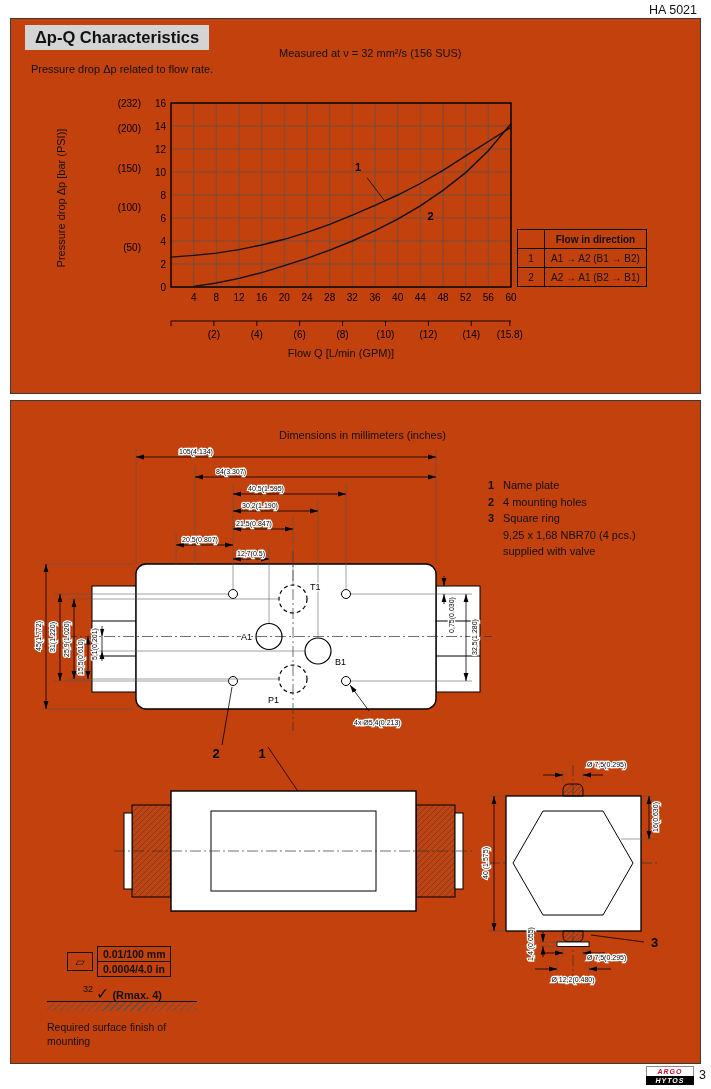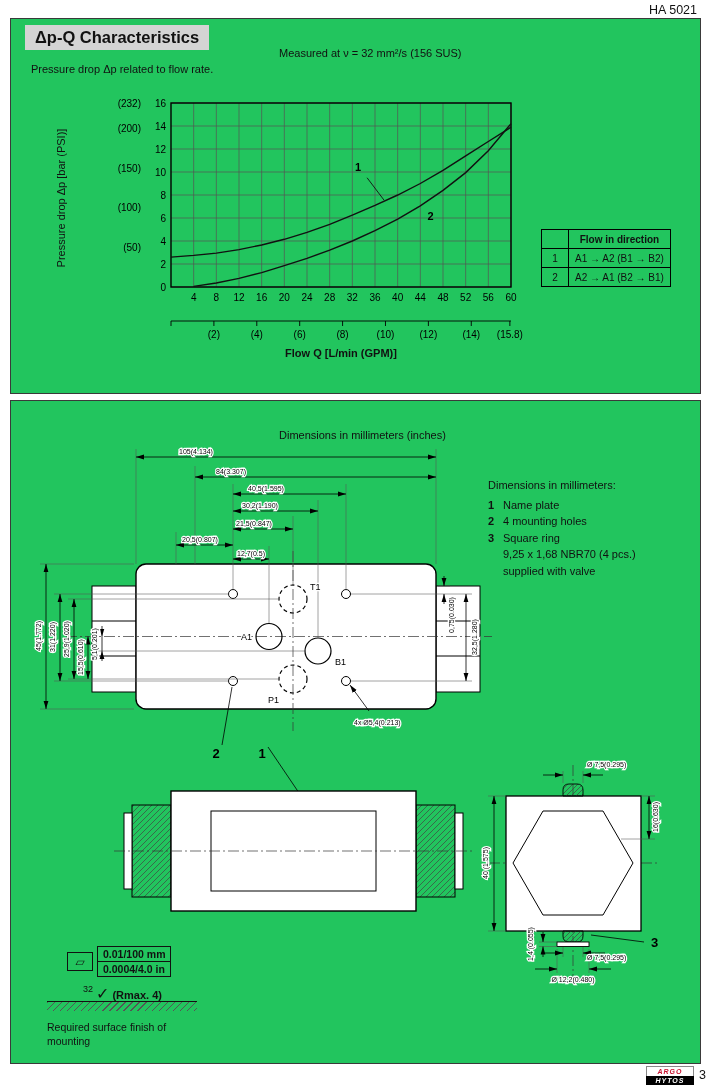--- a/index.html
+++ b/index.html
@@ -1,30 +1,30 @@
 <!DOCTYPE html>
 <html><head>
 <meta charset="utf-8">
 <style>
   html,body{margin:0;padding:0;background:#fff;}
   .page{position:relative;width:711px;height:1089px;background:#fff;
         font-family:"Liberation Sans",sans-serif;color:#111;overflow:hidden;}
   .doc-number{position:absolute;top:3px;right:14px;font-size:12.5px;}
-  .box{position:absolute;border:1px solid #3a3a3a;background:#22c55e;}
+  .box{position:absolute;border:1px solid #3a3a3a;background:#c2410c;}
   #box1{left:10px;top:18px;width:689px;height:374px;}
   #box2{left:10px;top:400px;width:689px;height:662px;}
   .stitle{position:absolute;left:14px;top:6px;background:#d4d4d4;font-size:16.5px;
           font-weight:bold;padding:3px 10px;white-space:nowrap;}
   .ssub{position:absolute;left:268px;top:15px;font-size:11px;white-space:nowrap;margin-top:13px;}
   .intro{position:absolute;left:20px;top:44px;font-size:11px;}
   #pq-chart{position:absolute;left:100px;top:76px;}
   .ylab{position:absolute;left:-58px;top:171px;width:220px;height:16px;
         transform:rotate(-90deg);text-align:center;font-size:11px;}
-  .xlab{position:absolute;left:160px;top:328px;width:340px;text-align:center;font-size:11px;font-weight:bold;}
-  .flowtab{position:absolute;left:530px;top:210px;border-collapse:collapse;font-size:10px;}
+  .xlab{position:absolute;left:160px;top:328px;width:340px;text-align:center;font-size:11px;}
+  .flowtab{position:absolute;left:506px;top:210px;border-collapse:collapse;font-size:10px;}
   .flowtab th,.flowtab td{border:1px solid #000;padding:2px 6px;height:14px;}
   .flowtab th{font-weight:bold;text-align:center;}
   .flowtab .c1{width:14px;text-align:center;}
   .notes{position:absolute;left:477px;top:76px;width:208px;font-size:11px;line-height:1.5;}
   .nhead{margin-bottom:3px;}
   .nrow{display:flex;}
   .nnum{display:inline-block;width:15px;font-weight:bold;flex:0 0 15px;}
   #svgA{position:absolute;left:15px;top:38px;}
   #svgB{position:absolute;left:470px;top:350px;}
   .surface{position:absolute;left:28px;top:545px;width:180px;}
@@ -159,21 +159,20 @@
         <td>A2 → A1 (B2 → B1)</td>
       </tr>
     </tbody>
       </table>
   </div>
 
   <div class="box" id="box2">
     <div class="ssub">Dimensions in millimeters (inches)</div>
 
     <div class="notes">
-      <div class="nhead">Dimensions in millimeters:</div>
       <div class="nrow">
           <span class="nnum">1</span>
           <span>Name plate</span>
         </div>
       <div class="nrow">
           <span class="nnum">2</span>
           <span>4 mounting holes</span>
         </div>
       <div class="nrow">
           <span class="nnum">3</span>

